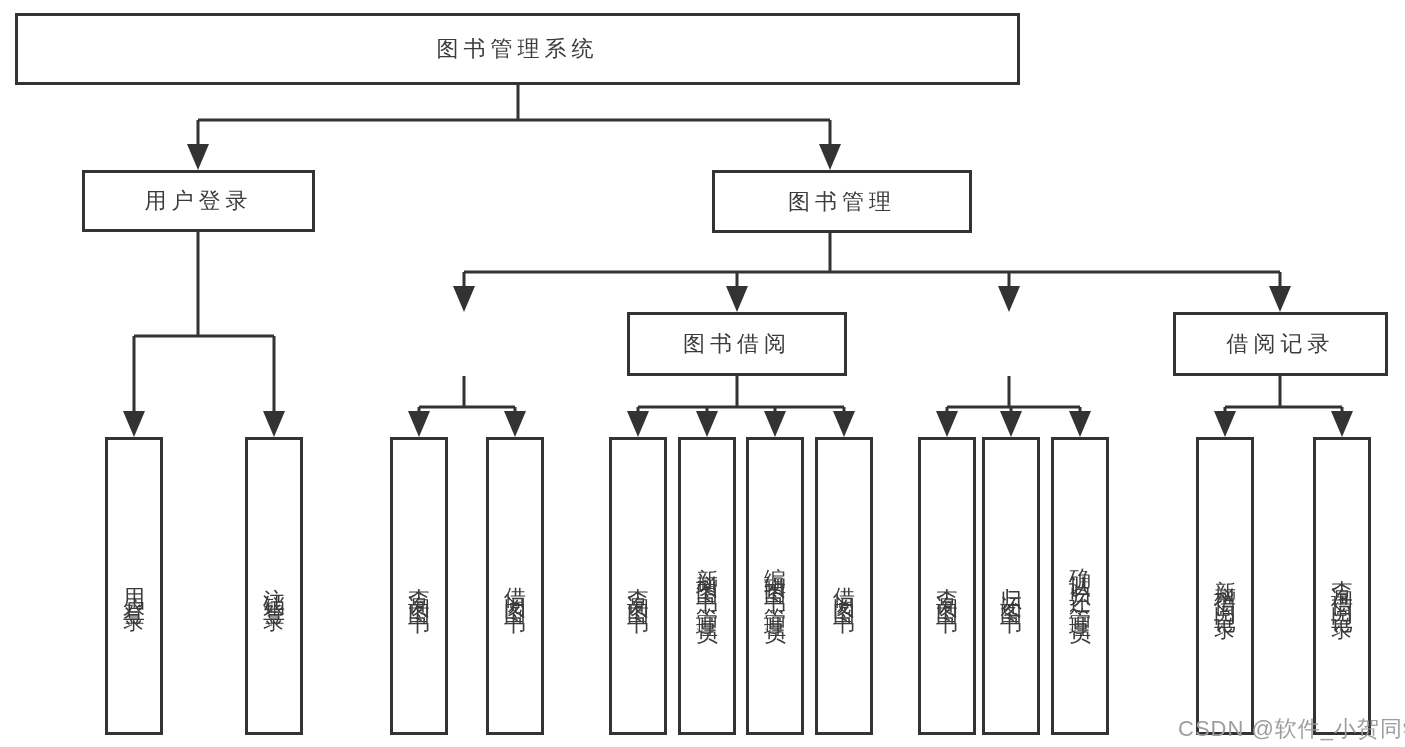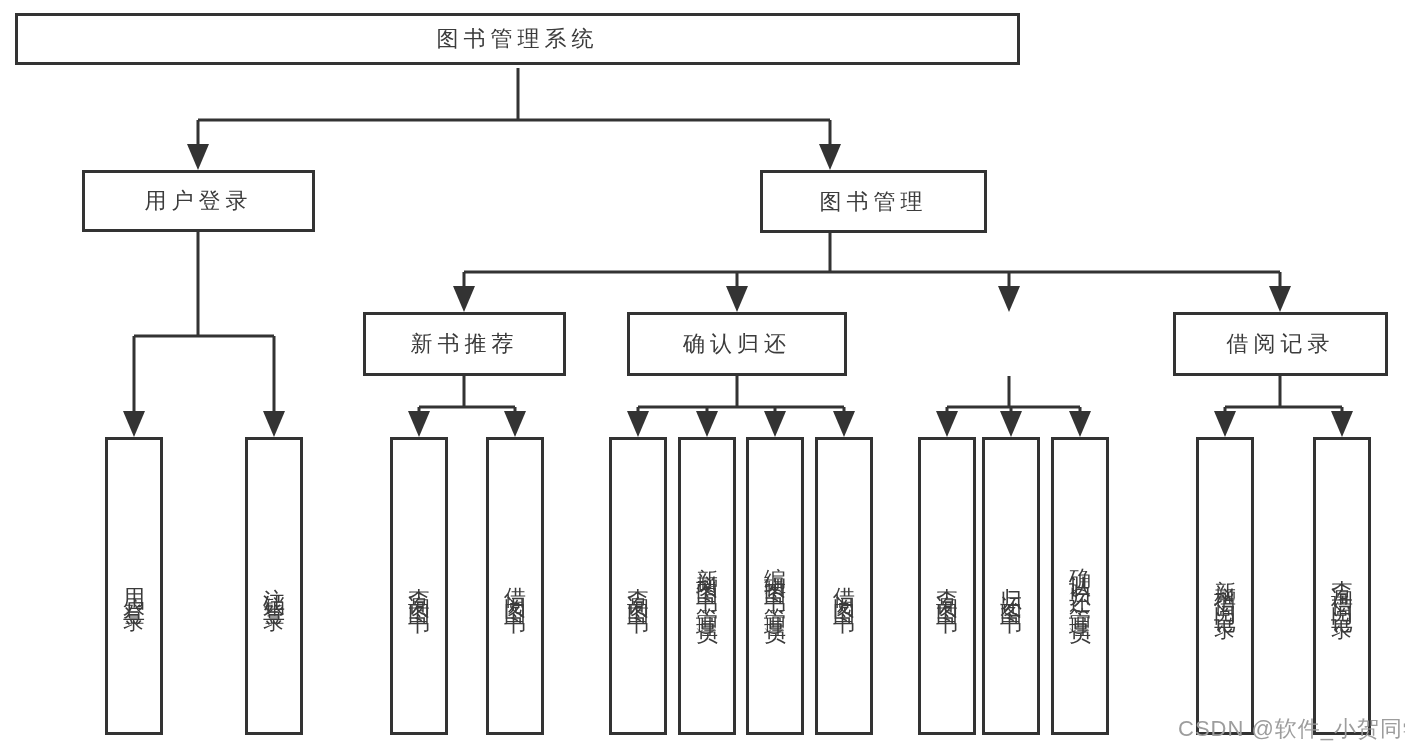--- a/index.html
+++ b/index.html
@@ -70,27 +70,26 @@
       <polygon points="1000,411 1022,411 1011,437"></polygon>
       <polygon points="1069,411 1091,411 1080,437"></polygon>
     </g>
     <g>
       <path d="M1280 376 V407 M1225 407 H1342 M1225 407 V414 M1342 407 V414"></path>
       <polygon points="1214,411 1236,411 1225,437"></polygon>
       <polygon points="1331,411 1353,411 1342,437"></polygon>
     </g>
   </svg>
 
-  <div class="box" style="left:15px; top:13px; width:1005px; height:52px;">图书管理系统</div>
+  <div class="box" style="left:15px; top:13px; width:1005px; height:72px;">图书管理系统</div>
 
   <div class="box" style="left:82px; top:170px; width:233px; height:62px;">用户登录</div>
-  <div class="box" style="left:712px; top:170px; width:227px; height:63px;margin-left:48px;">图书管理</div>
+  <div class="box" style="left:712px; top:170px; width:260px; height:63px;">图书管理</div>
 
-  <div class="box" style="left:363px; top:312px; width:203px; height:64px;">新书推荐</div>
-  <div class="box" style="left:627px; top:312px; width:220px; height:64px;">确认归还</div>
+  <div class="box" style="left:627px; top:312px; width:220px; height:64px;">图书借阅</div>
   <div class="box" style="left:1173px; top:312px; width:215px; height:64px;">借阅记录</div>
 
   <div class="vbox" style="left:105px;">
     <span class="vtext">用户登录</span>
   </div>
   <div class="vbox" style="left:245px;">
     <span class="vtext">注销登录</span>
   </div>
 
   <div class="vbox" style="left:390px;">

